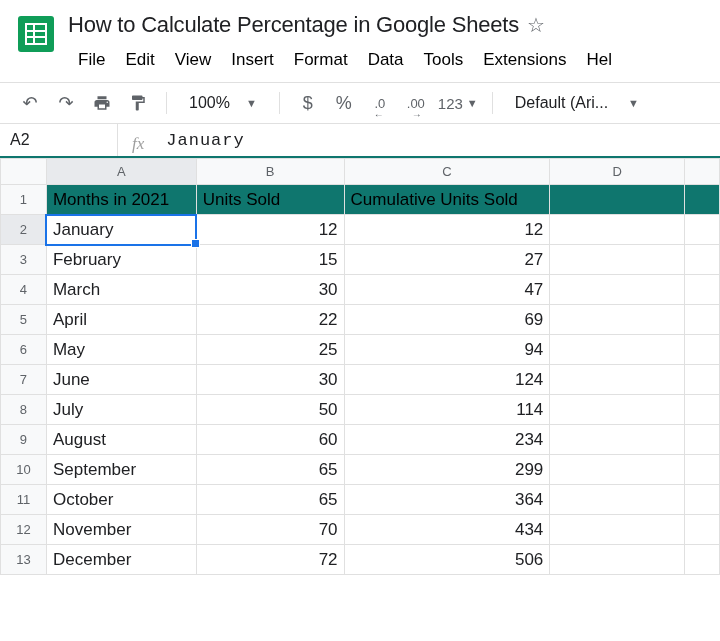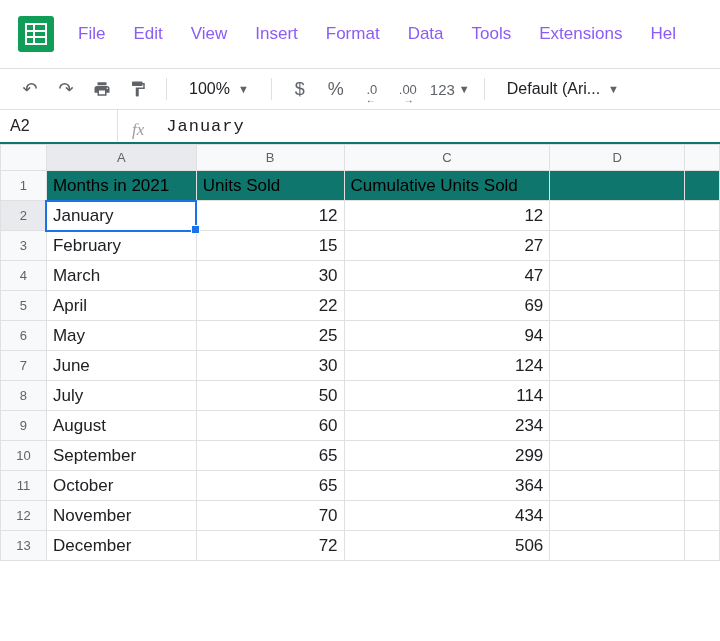--- a/index.html
+++ b/index.html
@@ -6,28 +6,28 @@
   body { font-family: Arial, sans-serif; font-size: 14px; color: #202124; background: #fff; width: 720px; overflow: hidden; }
   
   .header { display: flex; align-items: flex-start; padding: 8px 16px 0 16px; }
   .logo { width: 40px; height: 52px; display: flex; align-items: center; justify-content: center; margin-right: 12px; }
   .logo svg { width: 36px; height: 36px; }
   .title-area { flex: 1; padding-top: 4px; }
   .doc-title { font-size: 22px; color: #202124; font-weight: 400; letter-spacing: -0.2px; }
   .star { margin-left: 8px; color: #5f6368; font-size: 20px; }
   .title-row { display: flex; align-items: center; }
   
-  .menubar { display: flex; gap: 8px; margin-top: 8px; font-size: 17px; color: #8b5cf6; }
+  .menubar { display: flex; gap: 0; margin-top: 8px; font-size: 17px; color: #000000; }
   .menubar div { padding: 4px 10px; cursor: pointer; }
   
   .toolbar { border-top: 1px solid #e0e0e0; border-bottom: 1px solid #e0e0e0; margin-top: 8px; padding: 6px 16px; display: flex; align-items: center; gap: 8px; }
   .tool-btn { width: 28px; height: 28px; display: flex; align-items: center; justify-content: center; color: #5f6368; font-size: 18px; cursor: pointer; }
   .tool-sep { width: 1px; height: 22px; background: #e0e0e0; margin: 0 6px; }
-  .zoom { display: flex; align-items: center; gap: 8px; font-size: 16px; color: #202124; padding: 0 8px; }
-  .font-sel { display: flex; align-items: center; gap: 8px; font-size: 16px; color: #202124; padding: 0 8px; }
+  .zoom { display: flex; align-items: center; gap: 16px; font-size: 16px; color: #202124; padding: 0 8px; }
+  .font-sel { display: flex; align-items: center; gap: 20px; font-size: 16px; color: #202124; padding: 0 8px; }
   .chev { font-size: 11px; color: #5f6368; }
   
   .namebox-row { display: flex; align-items: center; border-bottom: 2px solid #0f766e; height: 34px; }
   .namebox { width: 118px; padding: 0 10px; font-size: 16px; color: #202124; border-right: 1px solid #e0e0e0; height: 100%; display: flex; align-items: center; }
   .fx { padding: 0 14px; font-style: italic; color: #9e9e9e; font-size: 17px; font-family: serif; margin-top: 8px; }
   .formula-input { flex: 1; padding: 0 8px; font-size: 17px; font-family: 'Courier New', monospace; color: #202124; letter-spacing: 1px; }
   
   .sheet { display: flex; }
   .sheet table { border-collapse: collapse; table-layout: fixed; }
   .colhdr th { background: #f8f9fa; border: 1px solid #e0e0e0; font-weight: 400; color: #5f6368; font-size: 13px; height: 26px; text-align: center; }
@@ -47,20 +47,24 @@
   <div class="logo">
     <svg viewBox="0 0 36 36">
         <rect width="36" height="36" rx="3" fill="#0f9d58"></rect>
         <rect x="8" y="8" width="20" height="20" fill="none" stroke="#fff" stroke-width="2"></rect>
         <line x1="8" y1="15" x2="28" y2="15" stroke="#fff" stroke-width="2"></line>
         <line x1="8" y1="21" x2="28" y2="21" stroke="#fff" stroke-width="2"></line>
         <line x1="16" y1="8" x2="16" y2="28" stroke="#fff" stroke-width="2"></line>
       </svg>
   </div>
   <div class="title-area">
+    <div class="title-row">
+      <span class="doc-title">How to Calculate Percentage in Google Sheets</span>
+      <span class="star">☆</span>
+    </div>
     <div class="menubar">
       <div>File</div>
       <div>Edit</div>
       <div>View</div>
       <div>Insert</div>
       <div>Format</div>
       <div>Data</div>
       <div>Tools</div>
       <div>Extensions</div>
       <div>Hel</div>

